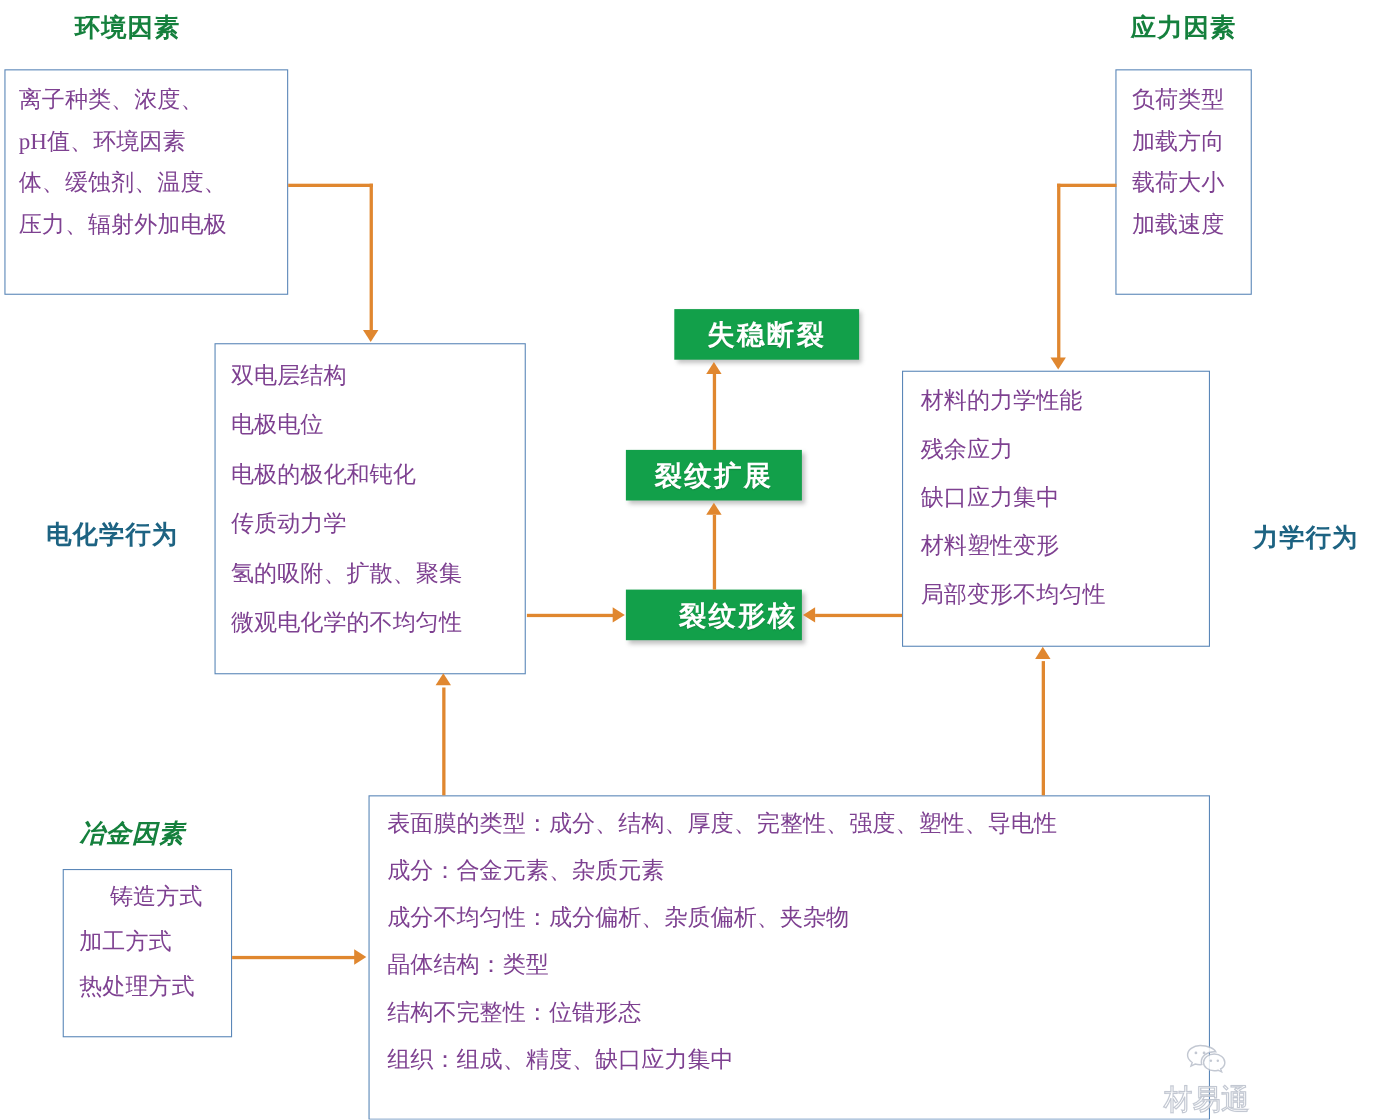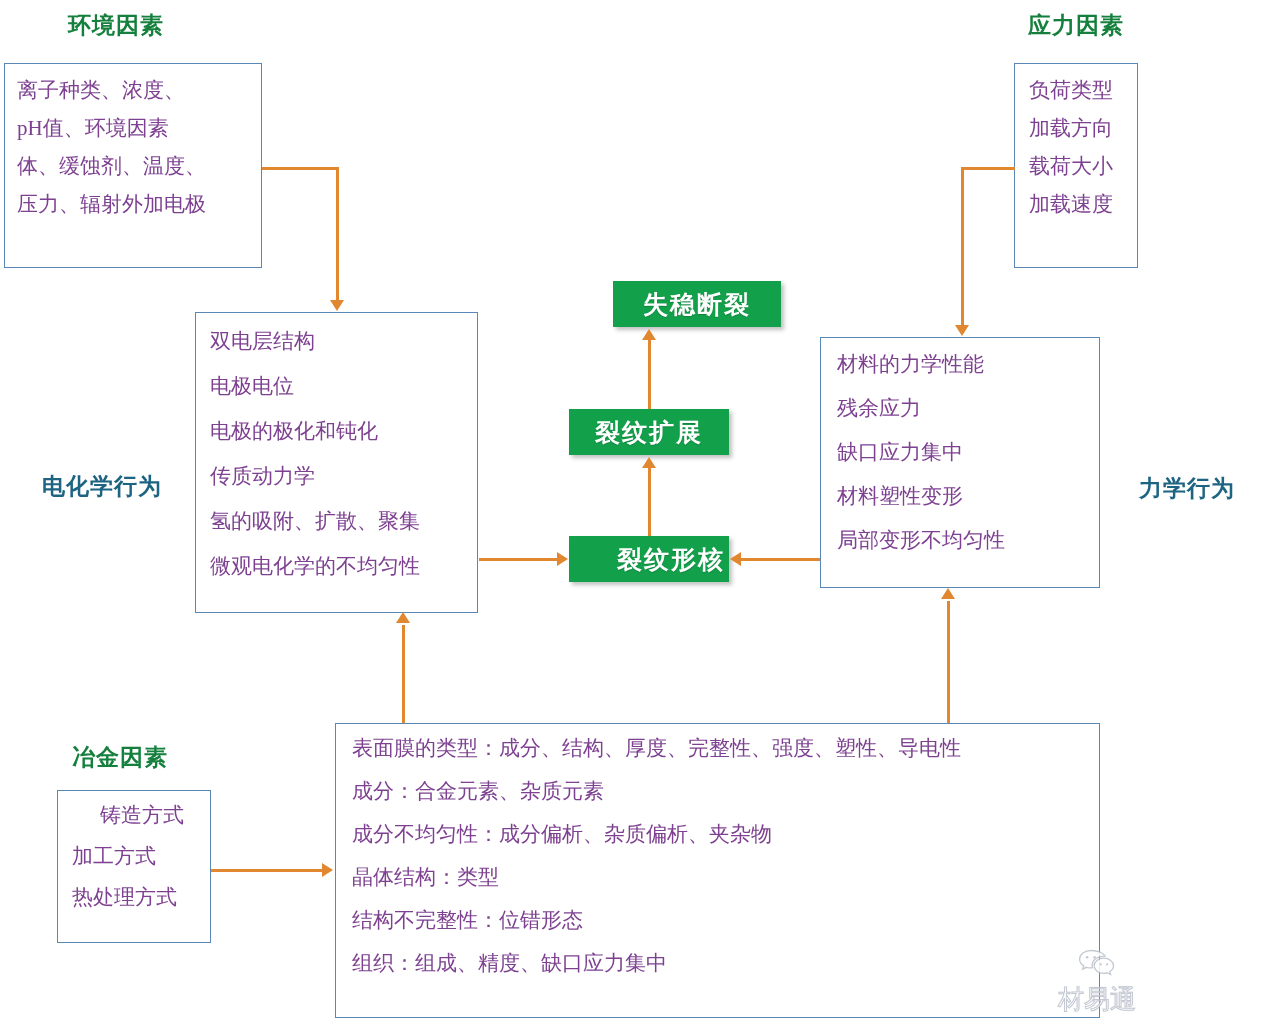--- a/index.html
+++ b/index.html
@@ -111,21 +111,21 @@
 <div id="canvas">
 
   <div class="cat-label cat-red" style="left:68px; top:14px;">环境因素</div>
 
   <div class="cat-label cat-red" style="left:1028px; top:14px;">应力因素</div>
 
   <div class="cat-label cat-teal" style="left:42px; top:475px;">电化学行为</div>
 
   <div class="cat-label cat-teal" style="left:1139px; top:477px;">力学行为</div>
 
-  <div class="cat-label cat-red" style="left:72px; top:746px;">冶金因素</div>
+  <div class="cat-label cat-red" style="left:72px; top:746px;font-style:italic;">冶金因素</div>
 
   <div class="pbox" style="left:4px; top:63px; width:258px; height:205px; padding-top:16px;">
     <span class="ln" style="margin-bottom:17px;">离子种类、浓度、</span>
     <span class="ln" style="margin-bottom:17px;">pH值、环境因素</span>
     <span class="ln" style="margin-bottom:17px;">体、缓蚀剂、温度、</span>
     <span class="ln">压力、辐射外加电极</span>
   </div>
 
   <div class="pbox" style="left:1014px; top:63px; width:124px; height:205px; padding-top:16px; padding-left:14px;">
     <span class="ln" style="margin-bottom:17px;">负荷类型</span>

